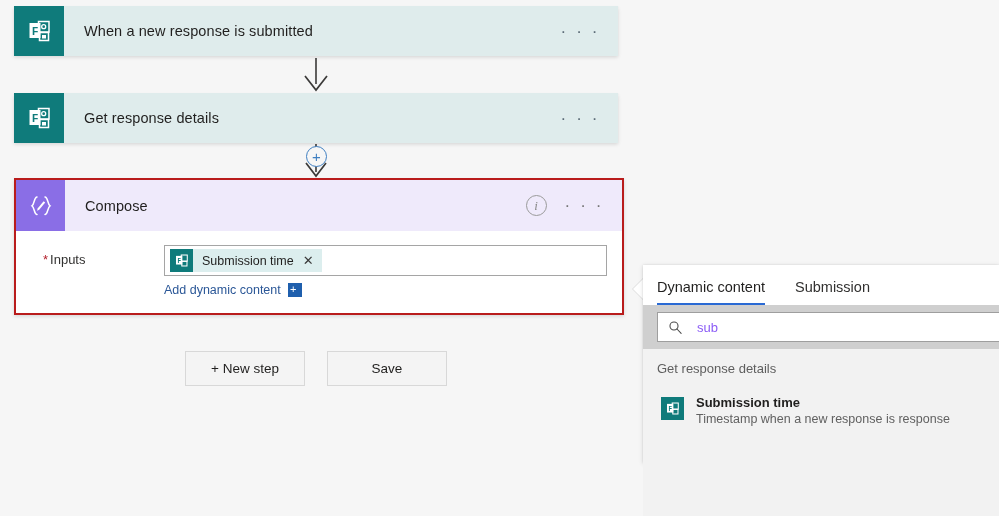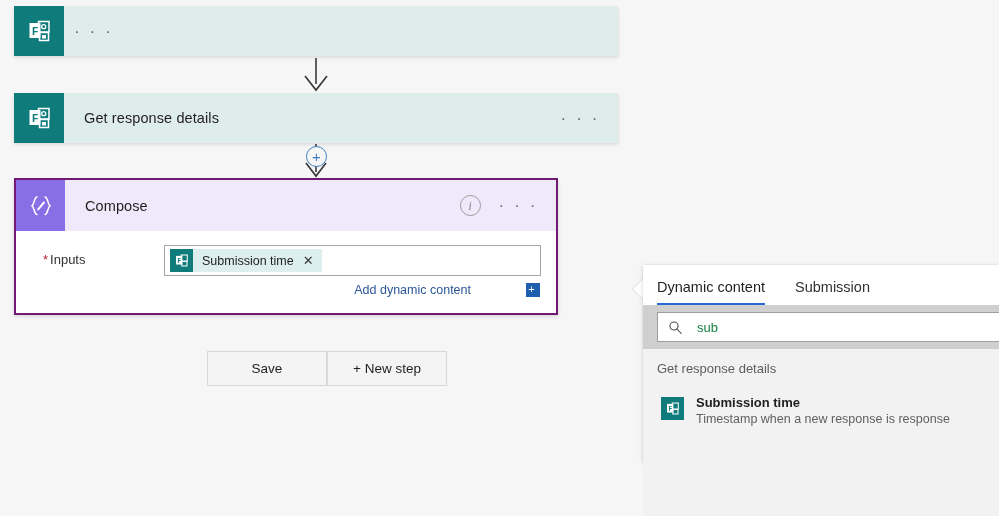--- a/index.html
+++ b/index.html
@@ -54,22 +54,22 @@
   }
   .ellipsis.purple { color: #767676; }
 
   
   #card-trigger { top: 6px; }
   #card-getresp { top: 93px; }
 
   
   #card-compose {
     top: 178px;
-    width: 544px;
-    border: 2px solid #701a75;
+    width: 610px;
+    border: 2px solid #b91c1c;
     background: #ffffff;
   }
   #card-compose .card-head {
     background: #efeafb;
     height: 51px;
   }
   #card-compose .icon-tile {
     background: #8a6ee6;
     width: 49px; height: 51px; flex: 0 0 49px;
   }
@@ -122,23 +122,22 @@
     margin-right: 9px;
   }
   .token-x {
     margin-left: 9px;
     font-size: 13px;
     color: #3a3a3a;
     cursor: pointer;
     line-height: 1;
   }
   .adc-row {
-    display: flex; align-items: center; justify-content: flex-end;
+    display: flex; align-items: center; 
     margin-top: 7px;
-    gap: 48px;
   }
   .adc-link {
     font-size: 12.5px;
     color: #2b5797;
     cursor: pointer;
   }
   .adc-badge {
     width: 14px; height: 14px;
     background: #1f5fad;
     color: #fff;
@@ -203,21 +202,21 @@
   .search-band { background: #cfcfcf; padding: 7px 0 7px 14px; }
   .search-box {
     background: #fff;
     border: 1px solid #9e9e9e;
     height: 30px;
     display: flex; align-items: center;
     padding-left: 10px;
     margin-right: -1px;
   }
   .search-text {
-    font-size: 13px; color: #15803d;
+    font-size: 13px; color: #8b5cf6;
     margin-left: 14px;
   }
   .group-head {
     padding: 12px 0 10px 14px;
     font-size: 13px;
     color: #5e5e5e;
     background: #f2f2f2;
   }
   .dc-list { background: #f2f2f2; height: 100%; }
   .dc-item {
@@ -262,20 +261,21 @@
         <div class="icon-tile">
           <svg width="26" height="26" viewBox="0 0 26 26">
             <rect x="3.5" y="5" width="11" height="15" fill="#ffffff"></rect>
             <text x="6" y="16.5" font-family="Liberation Sans, sans-serif" font-size="11" font-weight="bold" fill="#0f7b7b">F</text>
             <rect x="12.5" y="3.5" width="10.5" height="10.5" fill="none" stroke="#ffffff" stroke-width="1.5"></rect>
             <circle cx="17.7" cy="8.7" r="2" fill="none" stroke="#ffffff" stroke-width="1.3"></circle>
             <rect x="13.5" y="14.5" width="9" height="8" fill="none" stroke="#ffffff" stroke-width="1.5"></rect>
             <rect x="16" y="17" width="4" height="3.5" fill="#ffffff"></rect>
           </svg>
         </div>
+        <div class="card-title">When a new response is submitted</div>
         <div class="ellipsis">· · ·</div>
       </div>
     </div>
 
     <div class="card" id="card-getresp">
       <div class="card-head">
         <div class="icon-tile">
           <svg width="26" height="26" viewBox="0 0 26 26">
             <rect x="3.5" y="5" width="11" height="15" fill="#ffffff"></rect>
             <text x="6" y="16.5" font-family="Liberation Sans, sans-serif" font-size="11" font-weight="bold" fill="#0f7b7b">F</text>
@@ -327,22 +327,22 @@
             <div class="adc-row">
               <span class="adc-link">Add dynamic content</span>
               <span class="adc-badge">+</span>
             </div>
           </div>
         </div>
       </div>
     </div>
 
     <div class="btn-row">
+      <button class="btn" id="btn-new-step">+ New step</button>
       <button class="btn" id="btn-save">Save</button>
-      <button class="btn" id="btn-new-step">+ New step</button>
     </div>
   </div>
 
   <div id="panel-notch"></div>
   <div id="panel">
 
     <div class="tabs">
       <div class="tab active">Dynamic content</div>
       <div class="tab">Submission</div>
     </div>

